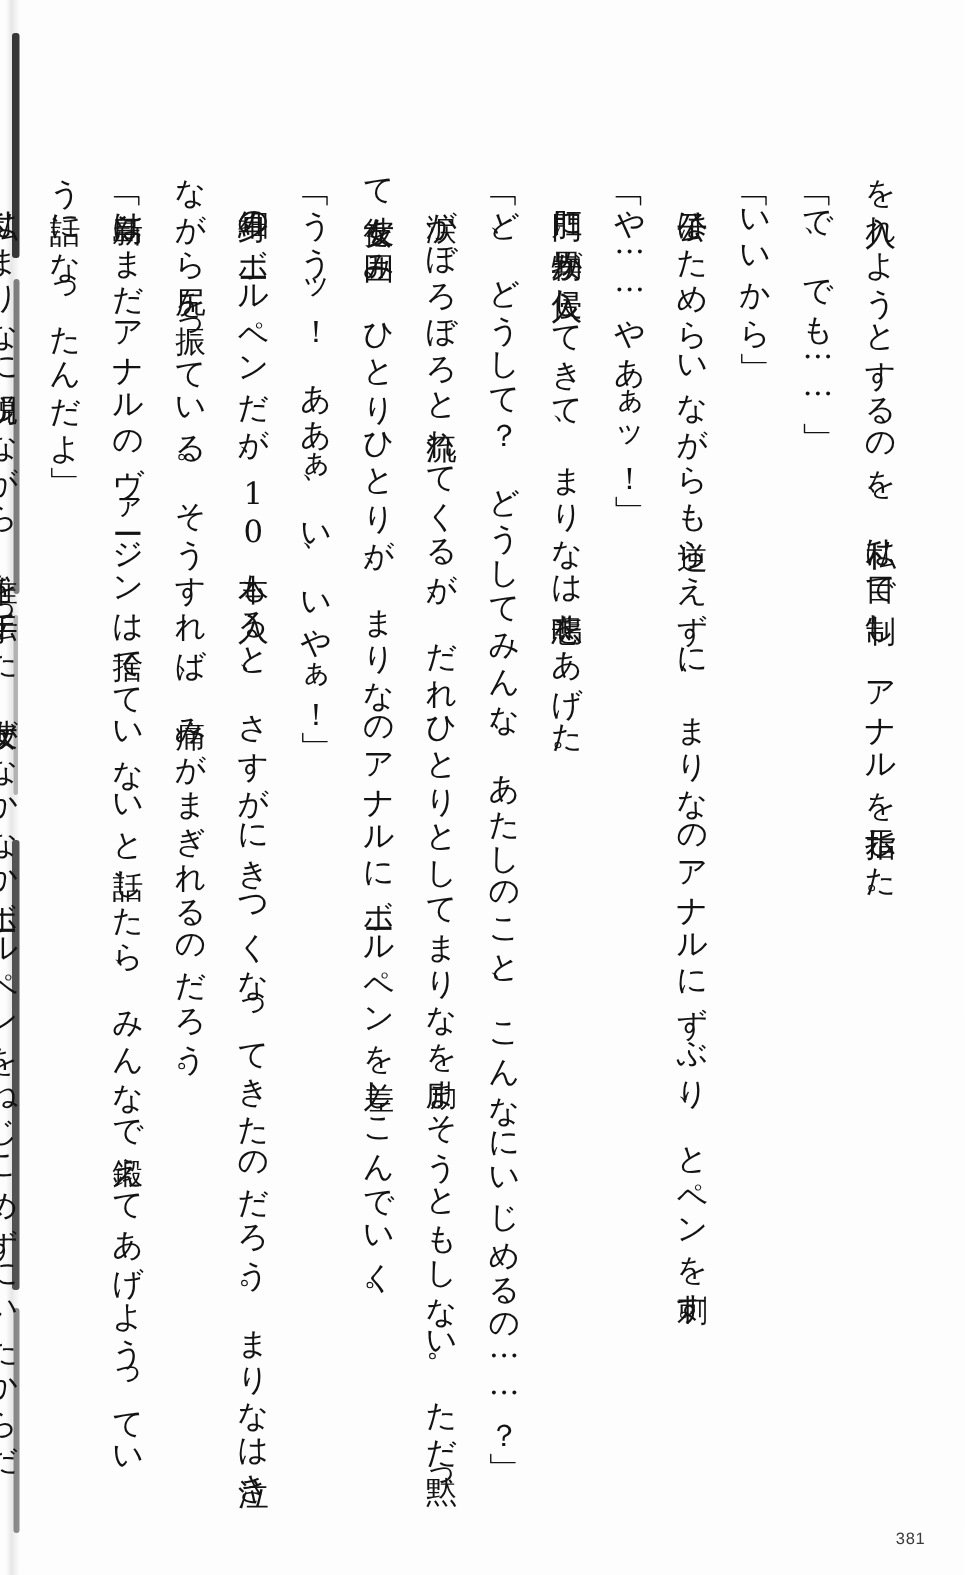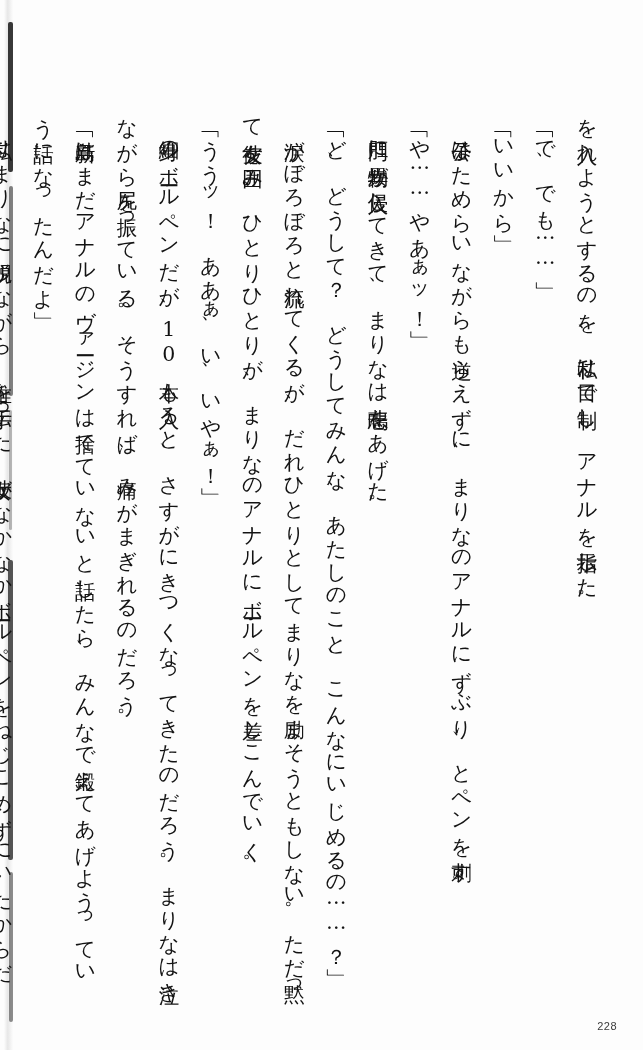--- a/index.html
+++ b/index.html
@@ -103,14 +103,14 @@
     <p>「や……やあぁッ！」</p>
     <p>肛門に異物が侵入してきて、まりなは悲鳴をあげた。</p>
     <p>「ど、どうして？　どうしてみんな、あたしのこと、こんなにいじめるの……？」</p>
     <p>涙がぼろぼろと流れてくるが、だれひとりとしてまりなを励まそうともしない。ただ黙って彼女を囲み、ひとりひとりが、まりなのアナルにボールペンを差しこんでいく。</p>
     <p>「ううッ！　ああぁ、い、いやぁ！」</p>
     <p>細身のボールペンだが、10本も入ると、さすがにきつくなってきたのだろう。まりなは泣きながら尻を振っている。そうすれば、痛みがまぎれるのだろう。</p>
     <p>「新島はまだアナルのヴァージンは捨てていないと話したら、みんなで鍛えてあげようっていう話になったんだよ」</p>
     <p>私はまりなに説明しながら、唯を手伝った。彼女がなかなかボールペンをねじこめずにいたからだ。力まかせに押すと、肛門はひくつきながら冷たいプラスティックを受けとめ</p>
   </div>
 
-  <div class="page-number">228</div>
+  <div class="page-number">381</div>
 </div>
 
 </body></html>

